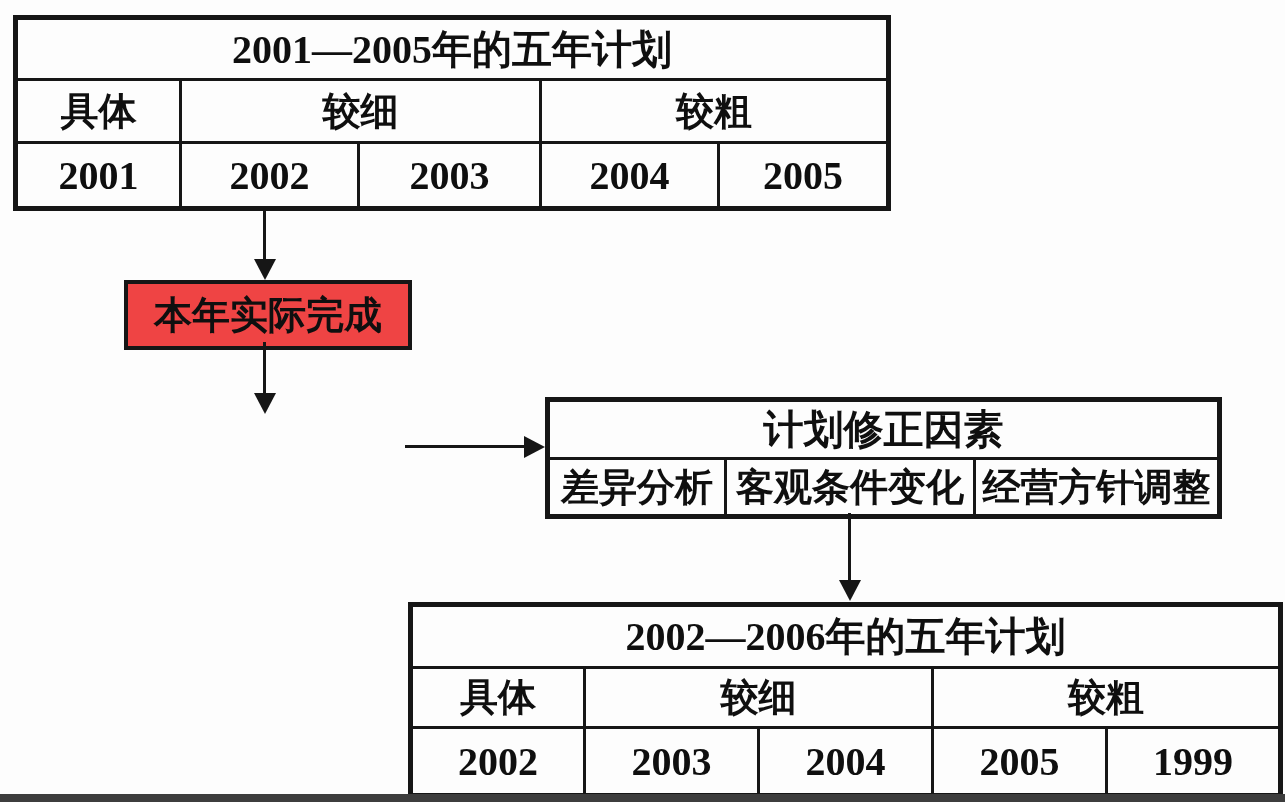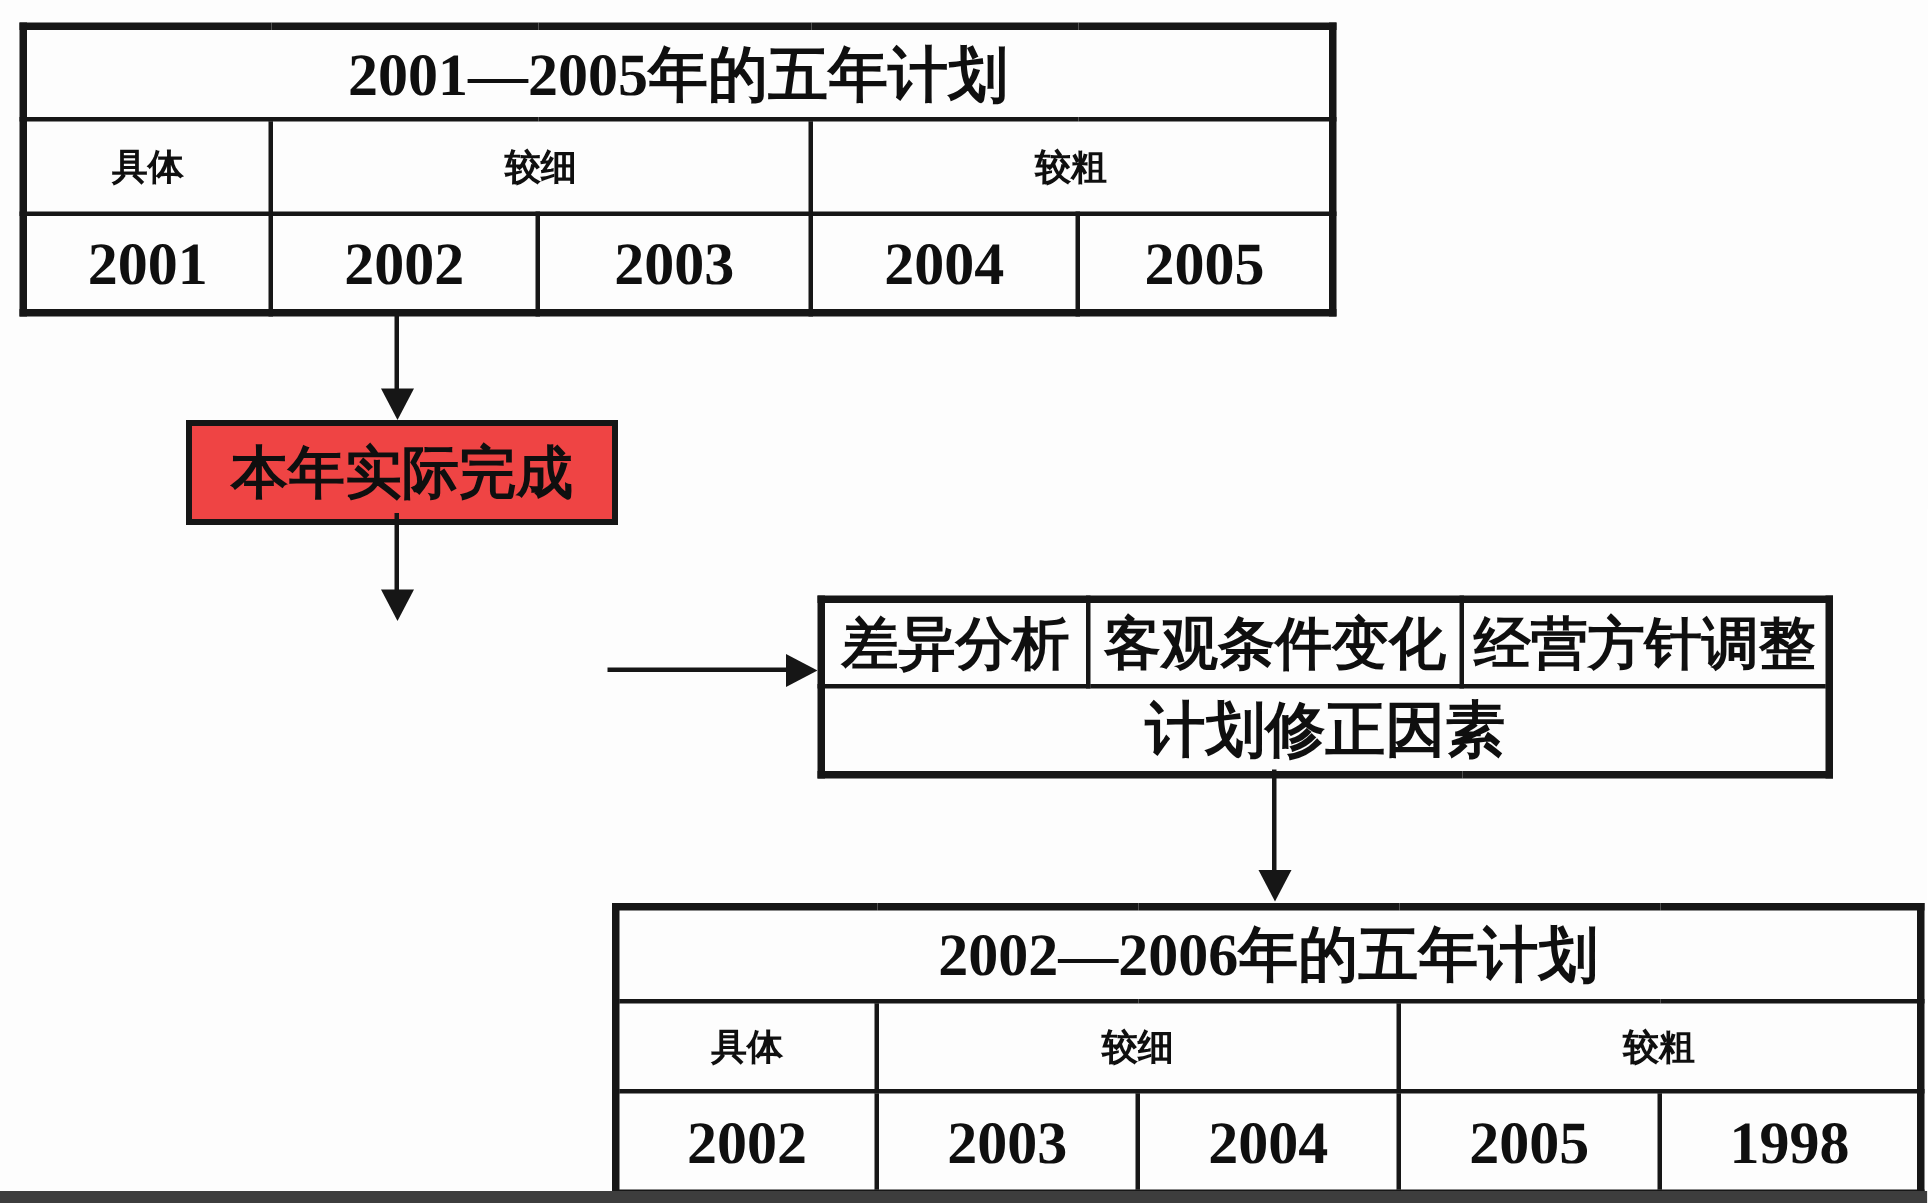--- a/index.html
+++ b/index.html
@@ -24,21 +24,21 @@
     border: 3px solid #161616;
     text-align: center;
     vertical-align: middle;
     font-weight: bold;
     color: #0f0f0f;
     padding: 0;
     overflow: hidden;
     white-space: nowrap;
   }
   td.title-cell { font-size: 40px; border-bottom-width: 5px; }
-  td.head-cell  { font-size: 24px; }
+  td.head-cell  { font-size: 38px; }
   td.year-cell  { font-size: 40px; margin-top: 21px; }
   td.factor-cell{ font-size: 38px; }
 
   .flow-box {
     position: absolute;
     border: 4px solid #161616;
     background: #ef4444;
     display: flex;
     align-items: center;
     justify-content: center;
@@ -118,26 +118,26 @@
   <div class="arrow-head-right" style="left:524px; top:436px;"></div>
 
   <table class="diagram-table" style="left:545px; top:397px; width:672px;">
     <colgroup>
       <col style="width:178px">
         <col style="width:249px">
         <col style="width:245px">
     </colgroup>
     <tbody>
         <tr style="height:58px">
+      <td colspan="3" class="title-cell">计划修正因素</td>
+    </tr>
+    <tr style="height:58px">
       <td class="factor-cell">差异分析</td>
       <td class="factor-cell">客观条件变化</td>
       <td class="factor-cell">经营方针调整</td>
-    </tr>
-    <tr style="height:58px">
-      <td colspan="3" class="title-cell">计划修正因素</td>
     </tr>
   </tbody>
     </table>
 
   <div class="vline" style="left:848px; top:513px; height:69px;"></div>
   <div class="arrow-head-down" style="left:839px; top:580px;"></div>
 
   <table class="diagram-table" style="left:408px; top:602px; width:870px;">
     <colgroup>
       <col style="width:174px">
@@ -153,20 +153,20 @@
     <tr style="height:60px">
       <td class="head-cell">具体</td>
       <td colspan="2" class="head-cell">较细</td>
       <td colspan="2" class="head-cell">较粗</td>
     </tr>
     <tr style="height:68px">
       <td class="year-cell">2002</td>
       <td class="year-cell">2003</td>
       <td class="year-cell">2004</td>
       <td class="year-cell">2005</td>
-      <td class="year-cell">1998</td>
+      <td class="year-cell">1999</td>
     </tr>
   </tbody>
     </table>
 
   <div class="bottom-bar"></div>
 
 </div>
 
 </body></html>

